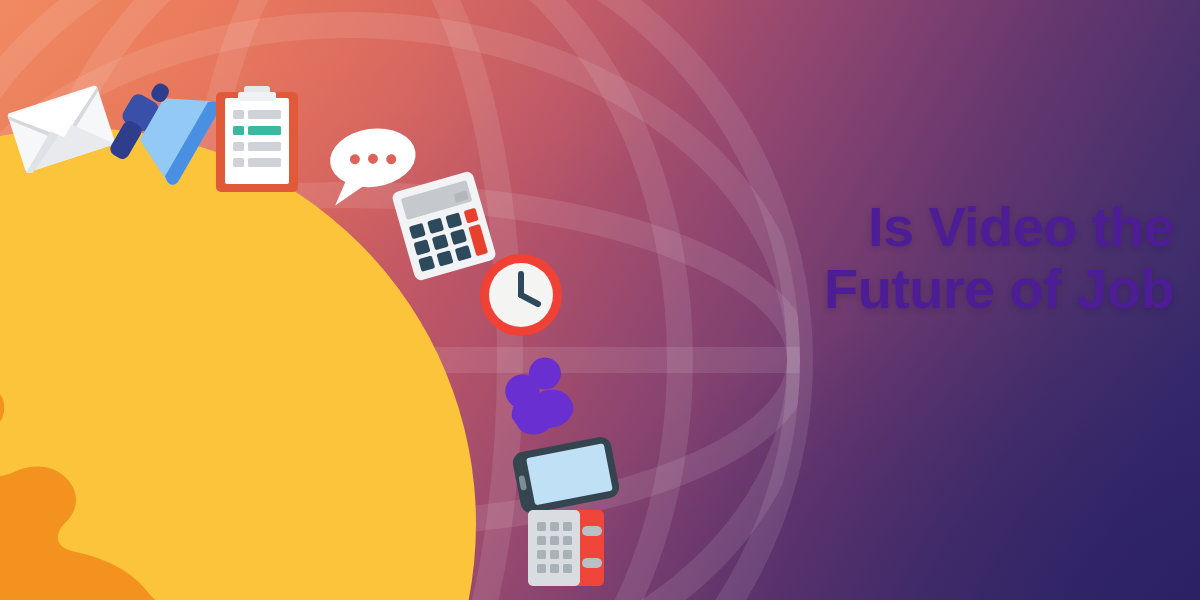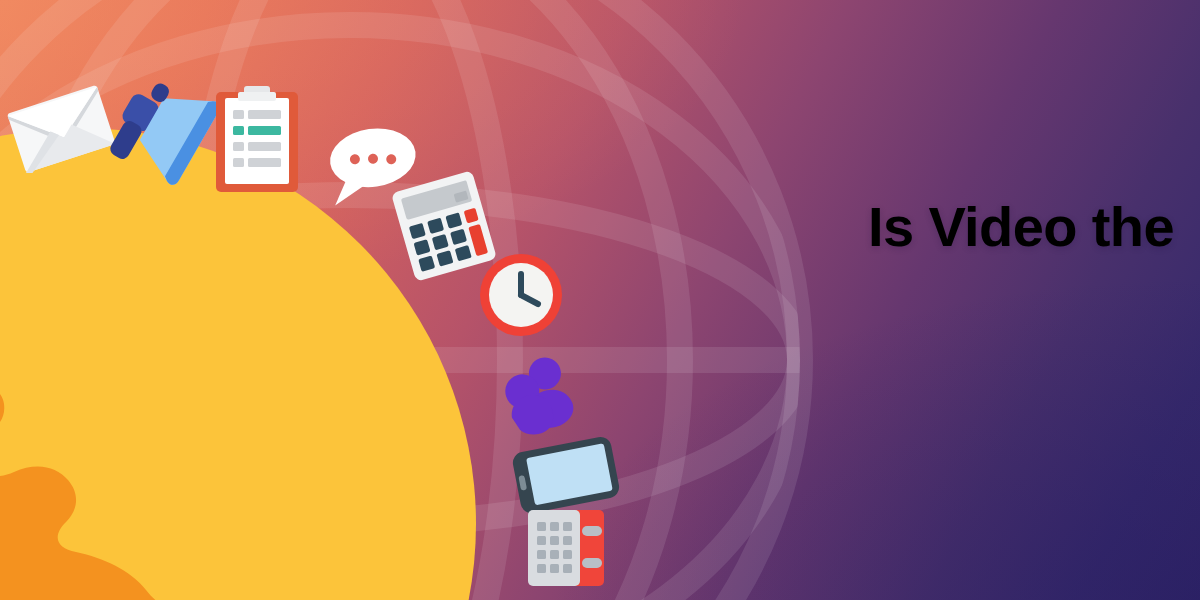--- a/index.html
+++ b/index.html
@@ -66,21 +66,21 @@
   }
   .planet svg { display: block; width: 100%; height: 100%; }
 
   
   .headline {
     position: absolute;
     right: 26px;
     top: 196px;
     width: 640px;
     text-align: right;
-    color: #000000;
+    color: #4c1d95;
     font-size: 56px;
     line-height: 62px;
     font-weight: 700;
     letter-spacing: -0.6px;
     text-shadow: 0 2px 6px rgba(30,16,60,0.22);
   }
   .headline .ln { display: block; white-space: nowrap; }
 
   
   .icon {
@@ -319,15 +319,16 @@
       </g>
       <g fill="#b8bfc6">
         <rect x="56" y="18" width="20" height="10" rx="5"></rect>
         <rect x="56" y="50" width="20" height="10" rx="5"></rect>
       </g>
     </svg>
   </div>
 
   <div class="headline">
     <span class="ln">Is Video the</span>
+    <span class="ln">Future of Job</span>
   </div>
 
 </div>
 
 </body></html>

